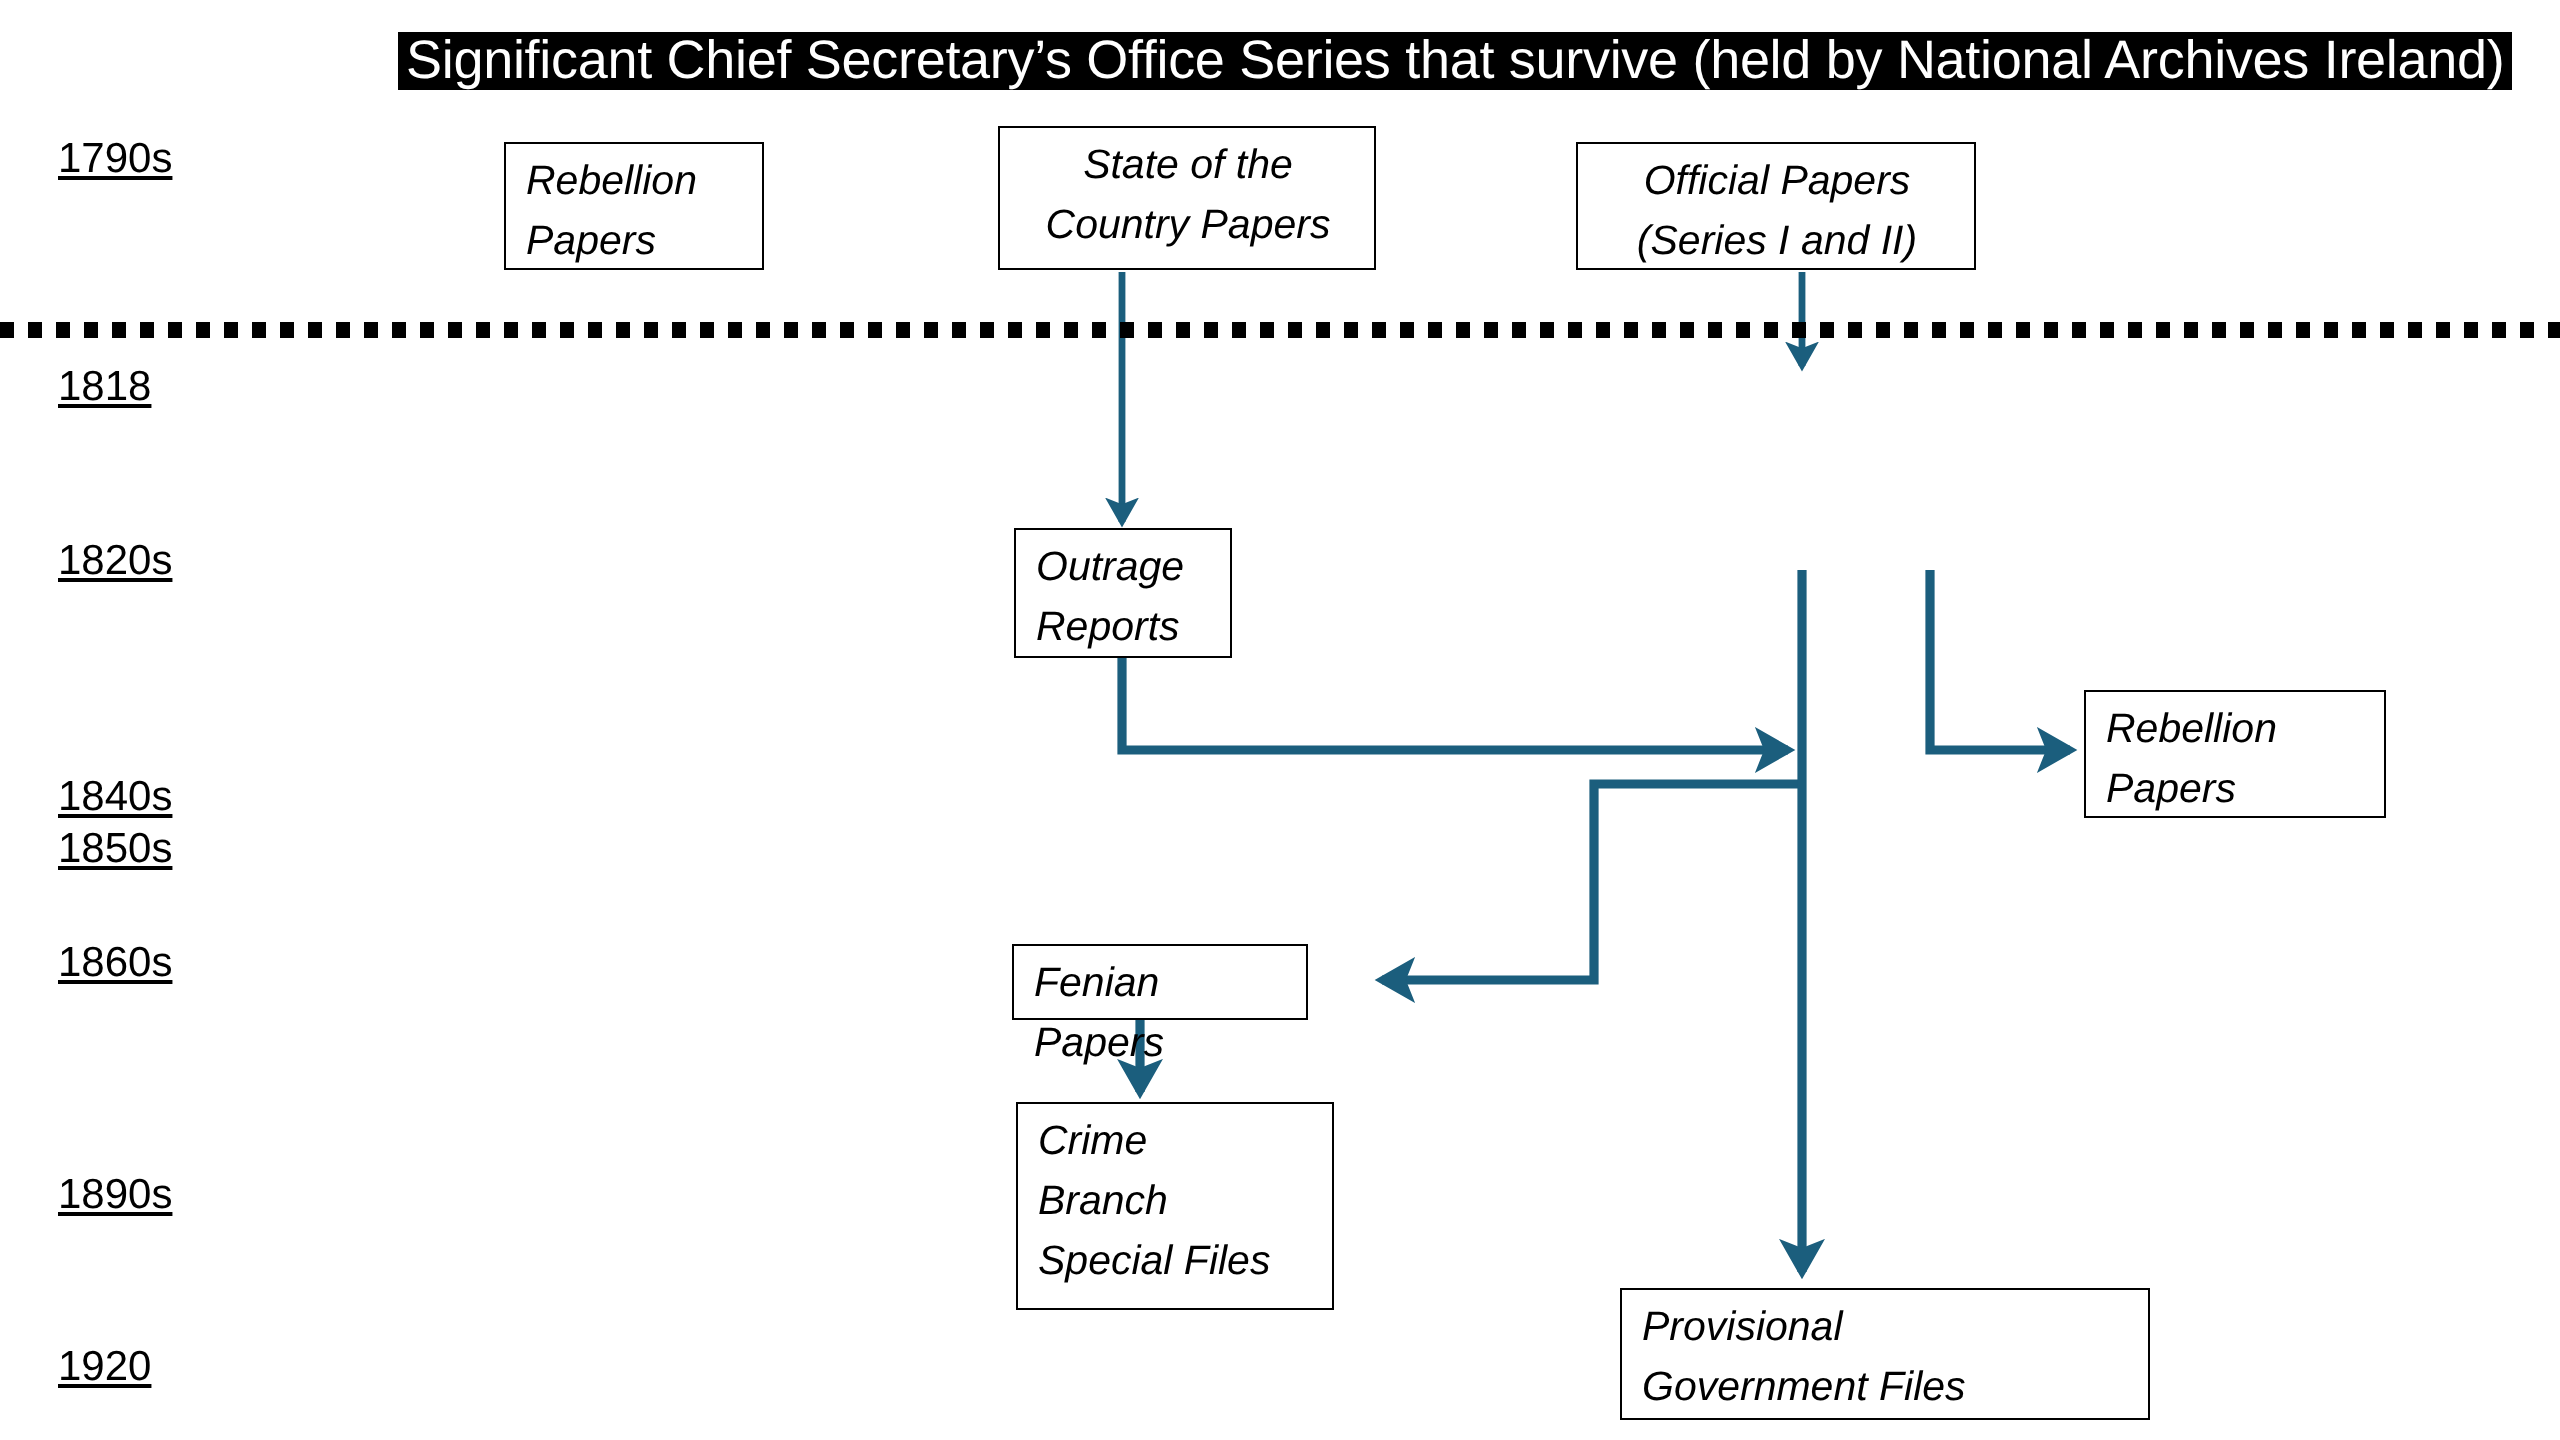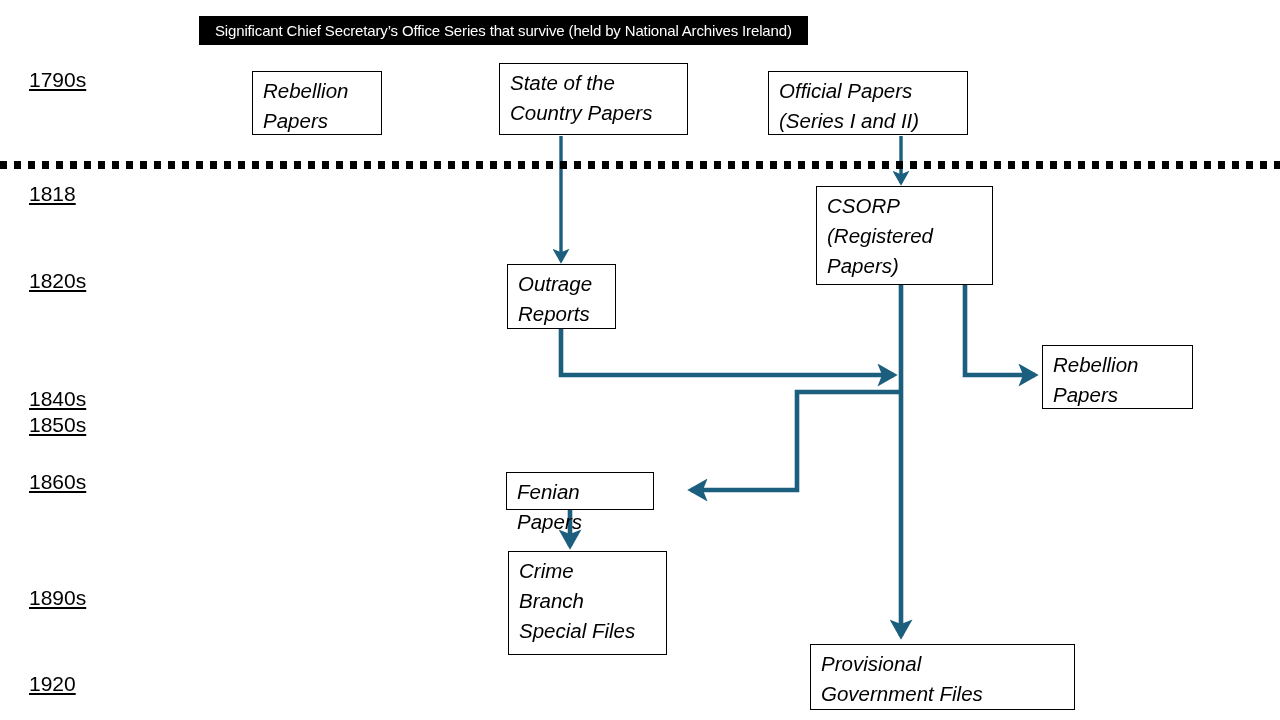--- a/index.html
+++ b/index.html
@@ -20,23 +20,23 @@
   }
 
   
   .title-banner {
     position: absolute;
     left: 199px;
     top: 16px;
     height: 29px;
     background: #000000;
     color: #ffffff;
-    font-size: 15px;
+    font-size: 27px;
     line-height: 29px;
-    padding: 0 16px;
+    padding: 0 4px;
     white-space: nowrap;
     letter-spacing: -0.15px;
   }
 
   
   .year {
     position: absolute;
     color: #000000;
     font-size: 21px;
     line-height: 24px;
@@ -121,29 +121,26 @@
     <path d="M 570 510 L 570 546" fill="none" stroke="#1B5E7D" stroke-width="4.6" marker-end="url(#ah)"></path>
   </svg>
 
   <svg class="divider" viewBox="0 0 1280 14" preserveAspectRatio="none">
     <line x1="0" y1="7" x2="1280" y2="7" stroke="#000000" stroke-width="8" stroke-dasharray="7 7" stroke-linecap="butt"></line>
   </svg>
 
   <div class="node" style="left:252px; top:71px;  width:130px; height:64px;">Rebellion
 Papers</div>
 
-  <div class="node" style="left:499px; top:63px;  width:189px; height:72px;">State of the
+  <div class="node" style="left:499px; top:63px;  width:189px; height:72px;text-align:center;">State of the
 Country Papers</div>
 
-  <div class="node" style="left:768px; top:71px;  width:200px; height:64px;">Official Papers
+  <div class="node" style="left:788px; top:71px;  width:200px; height:64px;text-align:center;">Official Papers
 (Series I and II)</div>
 
-  <div class="node" style="left:816px; top:186px; width:177px; height:99px;">CSORP
-(Registered
-Papers)</div>
 
   <div class="node" style="left:507px; top:264px; width:109px; height:65px;">Outrage
 Reports</div>
 
   <div class="node" style="left:1042px; top:345px; width:151px; height:64px;">Rebellion
 Papers</div>
 
   <div class="node" style="left:506px; top:472px; width:148px; height:38px;">Fenian Papers</div>
 
   <div class="node" style="left:508px; top:551px; width:159px; height:104px;">Crime

